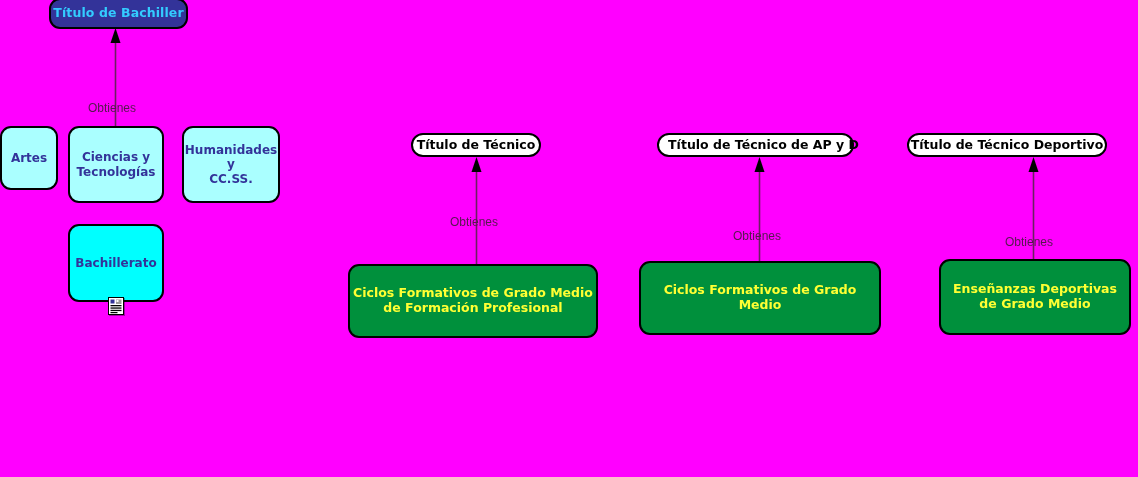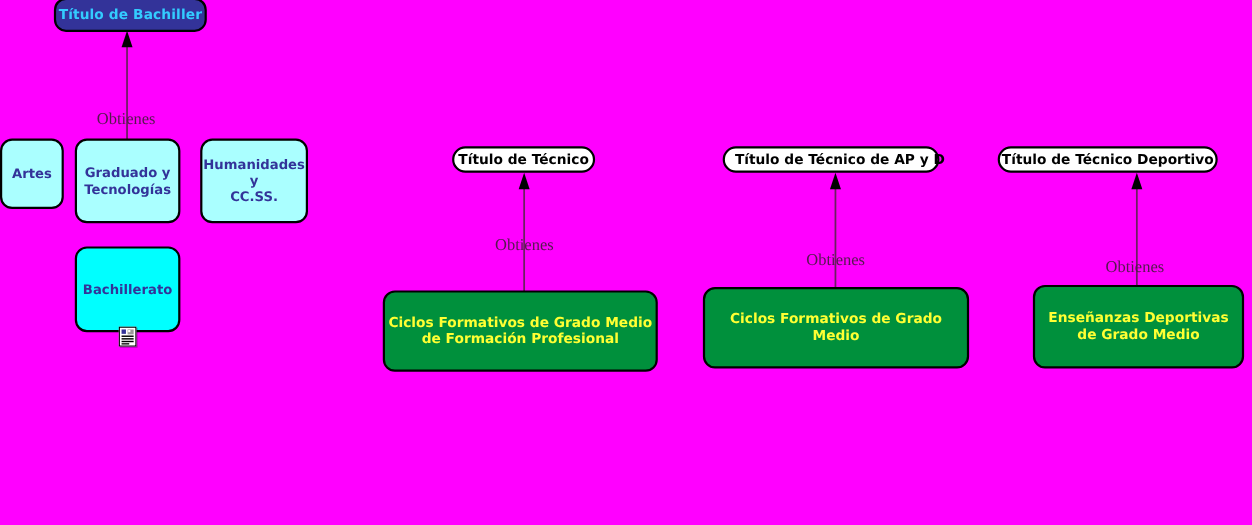--- a/index.html
+++ b/index.html
@@ -84,24 +84,24 @@
 
   
   .arrow {
     position: absolute;
   }
   .arrow svg { display: block; }
 
   .edge-label {
     position: absolute;
     color: #55194E;
-    font-size: 15px;
+    font-size: 12px;
     font-weight: normal;
     white-space: nowrap;
-    font-family: Liberation Serif, serif;
+    font-family: Liberation Sans, sans-serif;
   }
 
   
   .note-icon {
     position: absolute;
     width: 16px;
     height: 18px;
     background: #FFFFFF;
     border: 1px solid #000000;
     box-sizing: border-box;
@@ -125,21 +125,21 @@
   <div class="node node-bachiller" style="left:49px; top:-2px; width:139px; height:31px;">
     <span>Título de Bachiller</span>
   </div>
 
   <div class="node node-modalidad" style="left:0px; top:126px; width:58px; height:64px;">
     <span>Artes</span>
   </div>
 
   <div class="node node-modalidad" style="left:68px; top:126px; width:96px; height:77px;">
     <span>
-      <span>Graduado y</span><br>
+      <span>Ciencias y</span><br>
       <span>Tecnologías</span>
     </span>
   </div>
 
   <div class="node node-modalidad" style="left:171px; top:126px; width:98px; height:77px;margin-left:11px;">
     <span>
       <span>Humanidades y</span><br>
       <span>CC.SS.</span>
     </span>
   </div>

